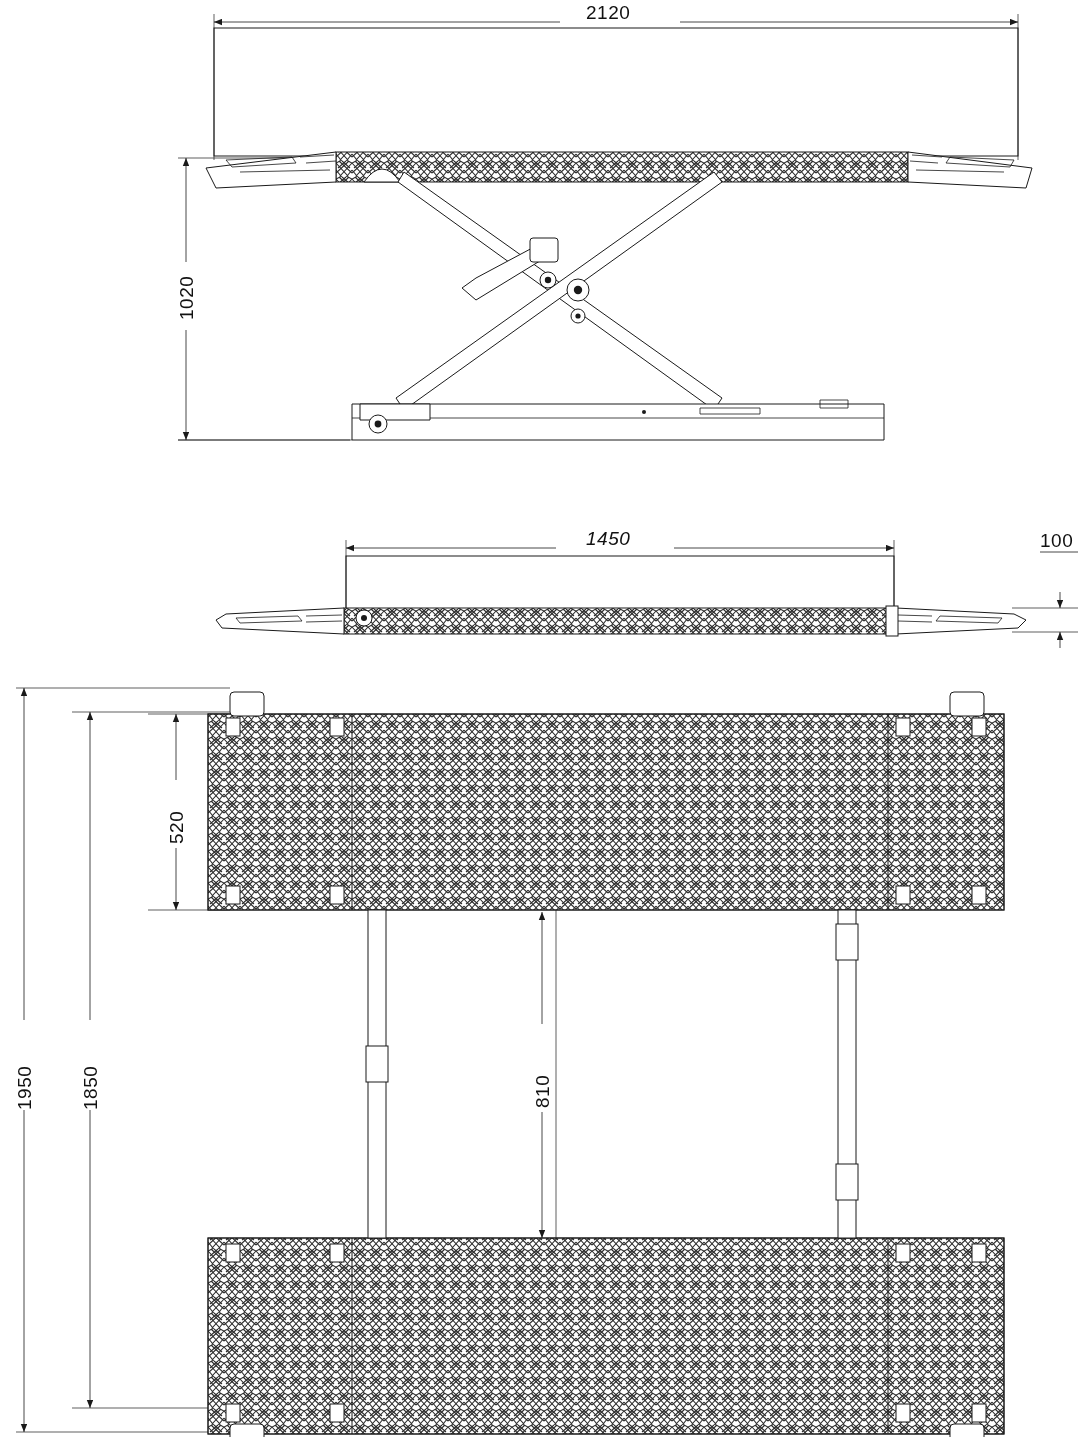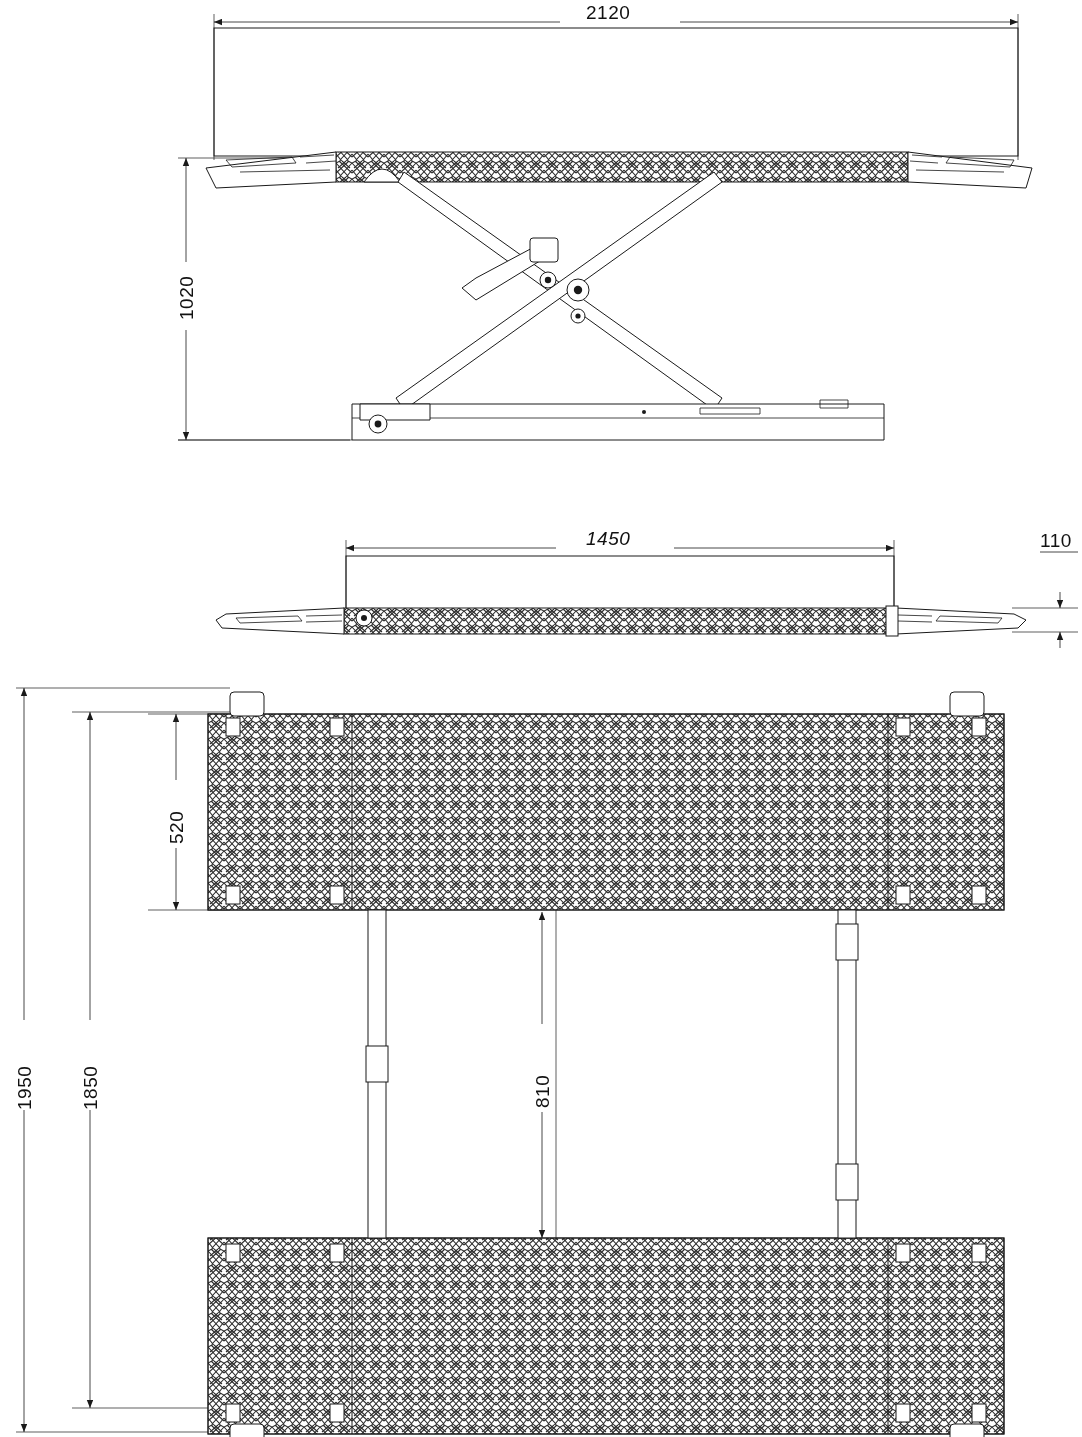--- a/index.html
+++ b/index.html
@@ -242,21 +242,21 @@
       <line class="ln-ext" x1="556" y1="910" x2="556" y2="1238"></line>
     </g>
   </svg>
 
   <div class="label-holder" style="left:586px; top:2px;">2120</div>
 
   <div class="label-holder rot" style="left:176px; top:320px;">1020</div>
 
   <div class="label-holder" style="left:586px; top:528px;font-style:italic;">1450</div>
 
-  <div class="label-holder" style="left:1040px; top:530px;">110</div>
+  <div class="label-holder" style="left:1040px; top:530px;">100</div>
 
   <div class="label-holder rot" style="left:166px; top:844px;">520</div>
 
   <div class="label-holder rot" style="left:532px; top:1108px;">810</div>
 
   <div class="label-holder rot" style="left:80px; top:1110px;">1850</div>
 
   <div class="label-holder rot" style="left:14px; top:1110px;">1950</div>
 
 </div>

